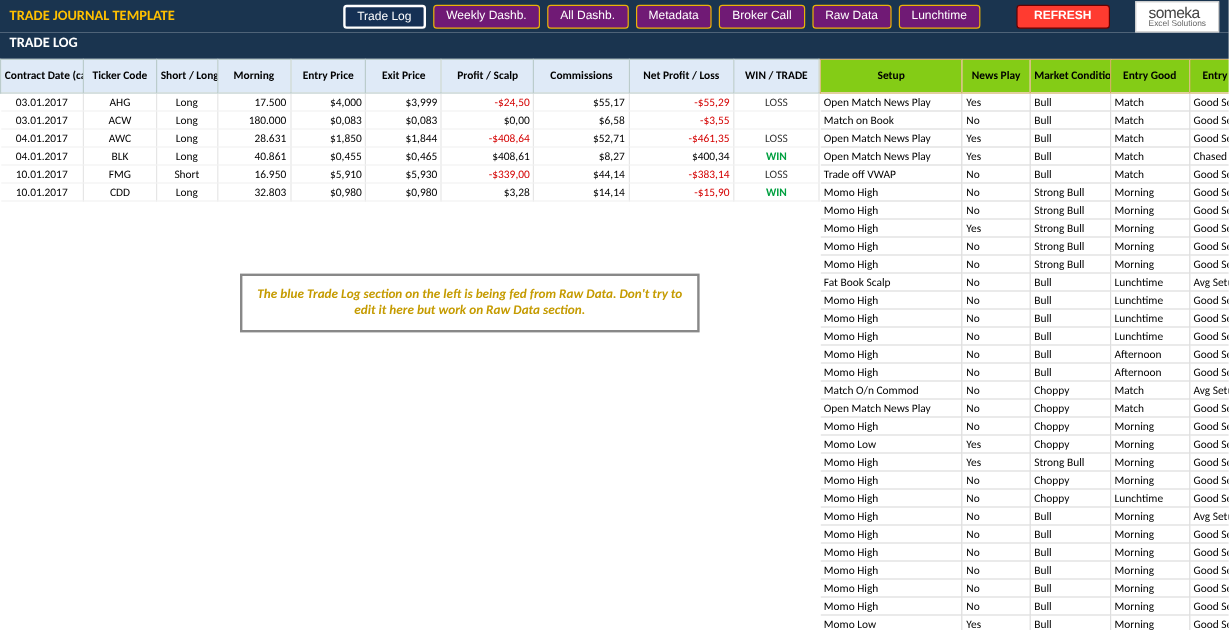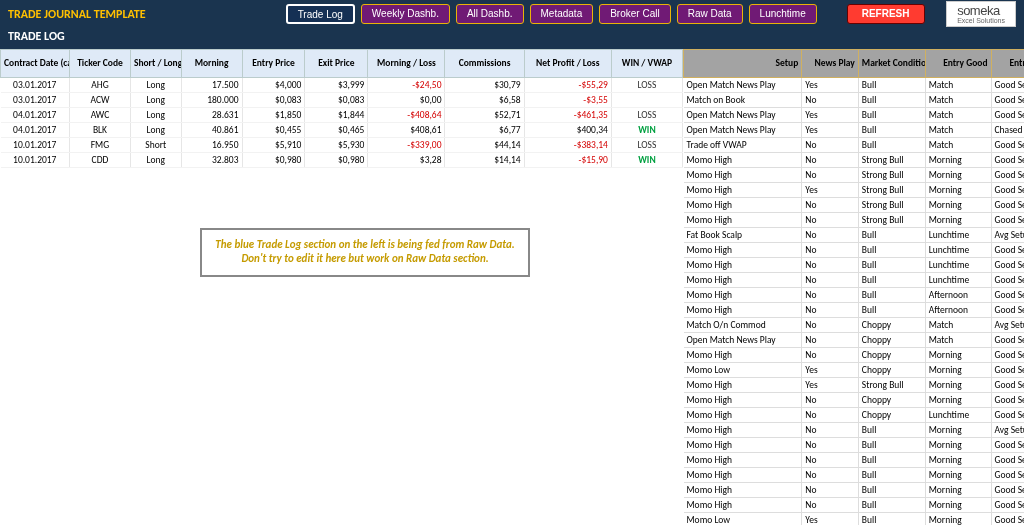--- a/index.html
+++ b/index.html
@@ -13,28 +13,28 @@
   .logo { margin-left: auto; background: #fff; padding: 0 10px; font-family: Arial; text-align: left; line-height: 1; border: 1px solid #ccc; height: 26px; display: flex; flex-direction: column; justify-content: center;}
   .logo .l1 { font-size: 13px; font-weight: normal; color: #444; letter-spacing: -0.5px; }
   .logo .l2 { font-size: 7px; color: #666; }
   .subbar { background: #1a344f; height: 22px; color: #fff; font-weight: bold; font-size: 12px; padding: 2px 8px; }
   .content { display: flex; height: 476px; }
   .left { width: 683px; }
   .right { width: 341px; overflow: hidden; }
   table { border-collapse: collapse; width: 100%; table-layout: fixed; }
   th, td { font-size: 9.5px; padding: 1px 3px; height: 14px; border-right: 1px solid #e6e6e6; overflow: hidden; white-space: nowrap; }
   thead th { background: #dfeaf7; border: 1px solid #bcc; font-weight: bold; text-align: center; height: 28px; vertical-align: middle; line-height: 1.1; }
-  .right thead th { background: #a3a3a3; border: 1px solid #d0b060; text-align: right; }
+  .right thead th { background: #84cc16; border: 1px solid #d0b060; }
   tbody td { border-bottom: 1px solid #f2f2f2; }
   .ar { text-align: right; margin-left: 24px; }
   .ac { text-align: center; }
   .neg { color: #d40000; }
   .win { color: #00a040; font-weight: bold; }
   .loss { color: #333; text-align: center; }
-  .note { margin: 60px 0 0 200px; width: 330px; border: 2px solid #888; background: #fff; color: #c59b00; font-style: italic; font-weight: bold; font-size: 11px; padding: 8px 12px; text-align: center; line-height: 1.3; }
+  .note { margin: 60px 0 0 200px; width: 383px; border: 2px solid #888; background: #fff; color: #c59b00; font-style: italic; font-weight: bold; font-size: 11px; padding: 8px 12px; text-align: center; line-height: 1.3; }
   .right tbody td { border-bottom: 1px solid #ddd; border-right: 1px solid #ddd; }
   .right table { width: 360px; }
 </style>
 </head>
 <body>
 
 <div class="topbar">
   <span class="topbar-title">TRADE JOURNAL TEMPLATE</span>
   <div class="nav">
     <button class="active">Trade Log</button>
@@ -69,36 +69,36 @@
           <col style="width:70px">
         </colgroup>
       <thead>
           <tr id="left-head">
             <th>Contract Date (calc)</th>
             <th>Ticker Code</th>
             <th>Short / Long</th>
             <th>Morning</th>
             <th>Entry Price</th>
             <th>Exit Price</th>
-            <th>Morning / Loss</th>
+            <th>Profit / Scalp</th>
             <th>Commissions</th>
             <th>Net Profit / Loss</th>
-            <th>WIN / VWAP</th>
+            <th>WIN / TRADE</th>
           </tr>
         </thead>
       <tbody id="left-body">
           <tr>
             <td class="ac">03.01.2017</td>
             <td class="ac">AHG</td>
             <td class="ac">Long</td>
             <td class="ar">17.500</td>
             <td class="ar">$4,000</td>
             <td class="ar">$3,999</td>
             <td class="ar neg">-$24,50</td>
-            <td class="ar">$30,79</td>
+            <td class="ar">$55,17</td>
             <td class="ar neg">-$55,29</td>
             <td class="ac loss">LOSS</td>
           </tr>
           <tr>
             <td class="ac">03.01.2017</td>
             <td class="ac">ACW</td>
             <td class="ac">Long</td>
             <td class="ar">180.000</td>
             <td class="ar">$0,083</td>
             <td class="ar">$0,083</td>
@@ -120,21 +120,21 @@
             <td class="ac loss">LOSS</td>
           </tr>
           <tr>
             <td class="ac">04.01.2017</td>
             <td class="ac">BLK</td>
             <td class="ac">Long</td>
             <td class="ar">40.861</td>
             <td class="ar">$0,455</td>
             <td class="ar">$0,465</td>
             <td class="ar">$408,61</td>
-            <td class="ar">$6,77</td>
+            <td class="ar">$8,27</td>
             <td class="ar">$400,34</td>
             <td class="ac win">WIN</td>
           </tr>
           <tr>
             <td class="ac">10.01.2017</td>
             <td class="ac">FMG</td>
             <td class="ac">Short</td>
             <td class="ar">16.950</td>
             <td class="ar">$5,910</td>
             <td class="ar">$5,930</td>

